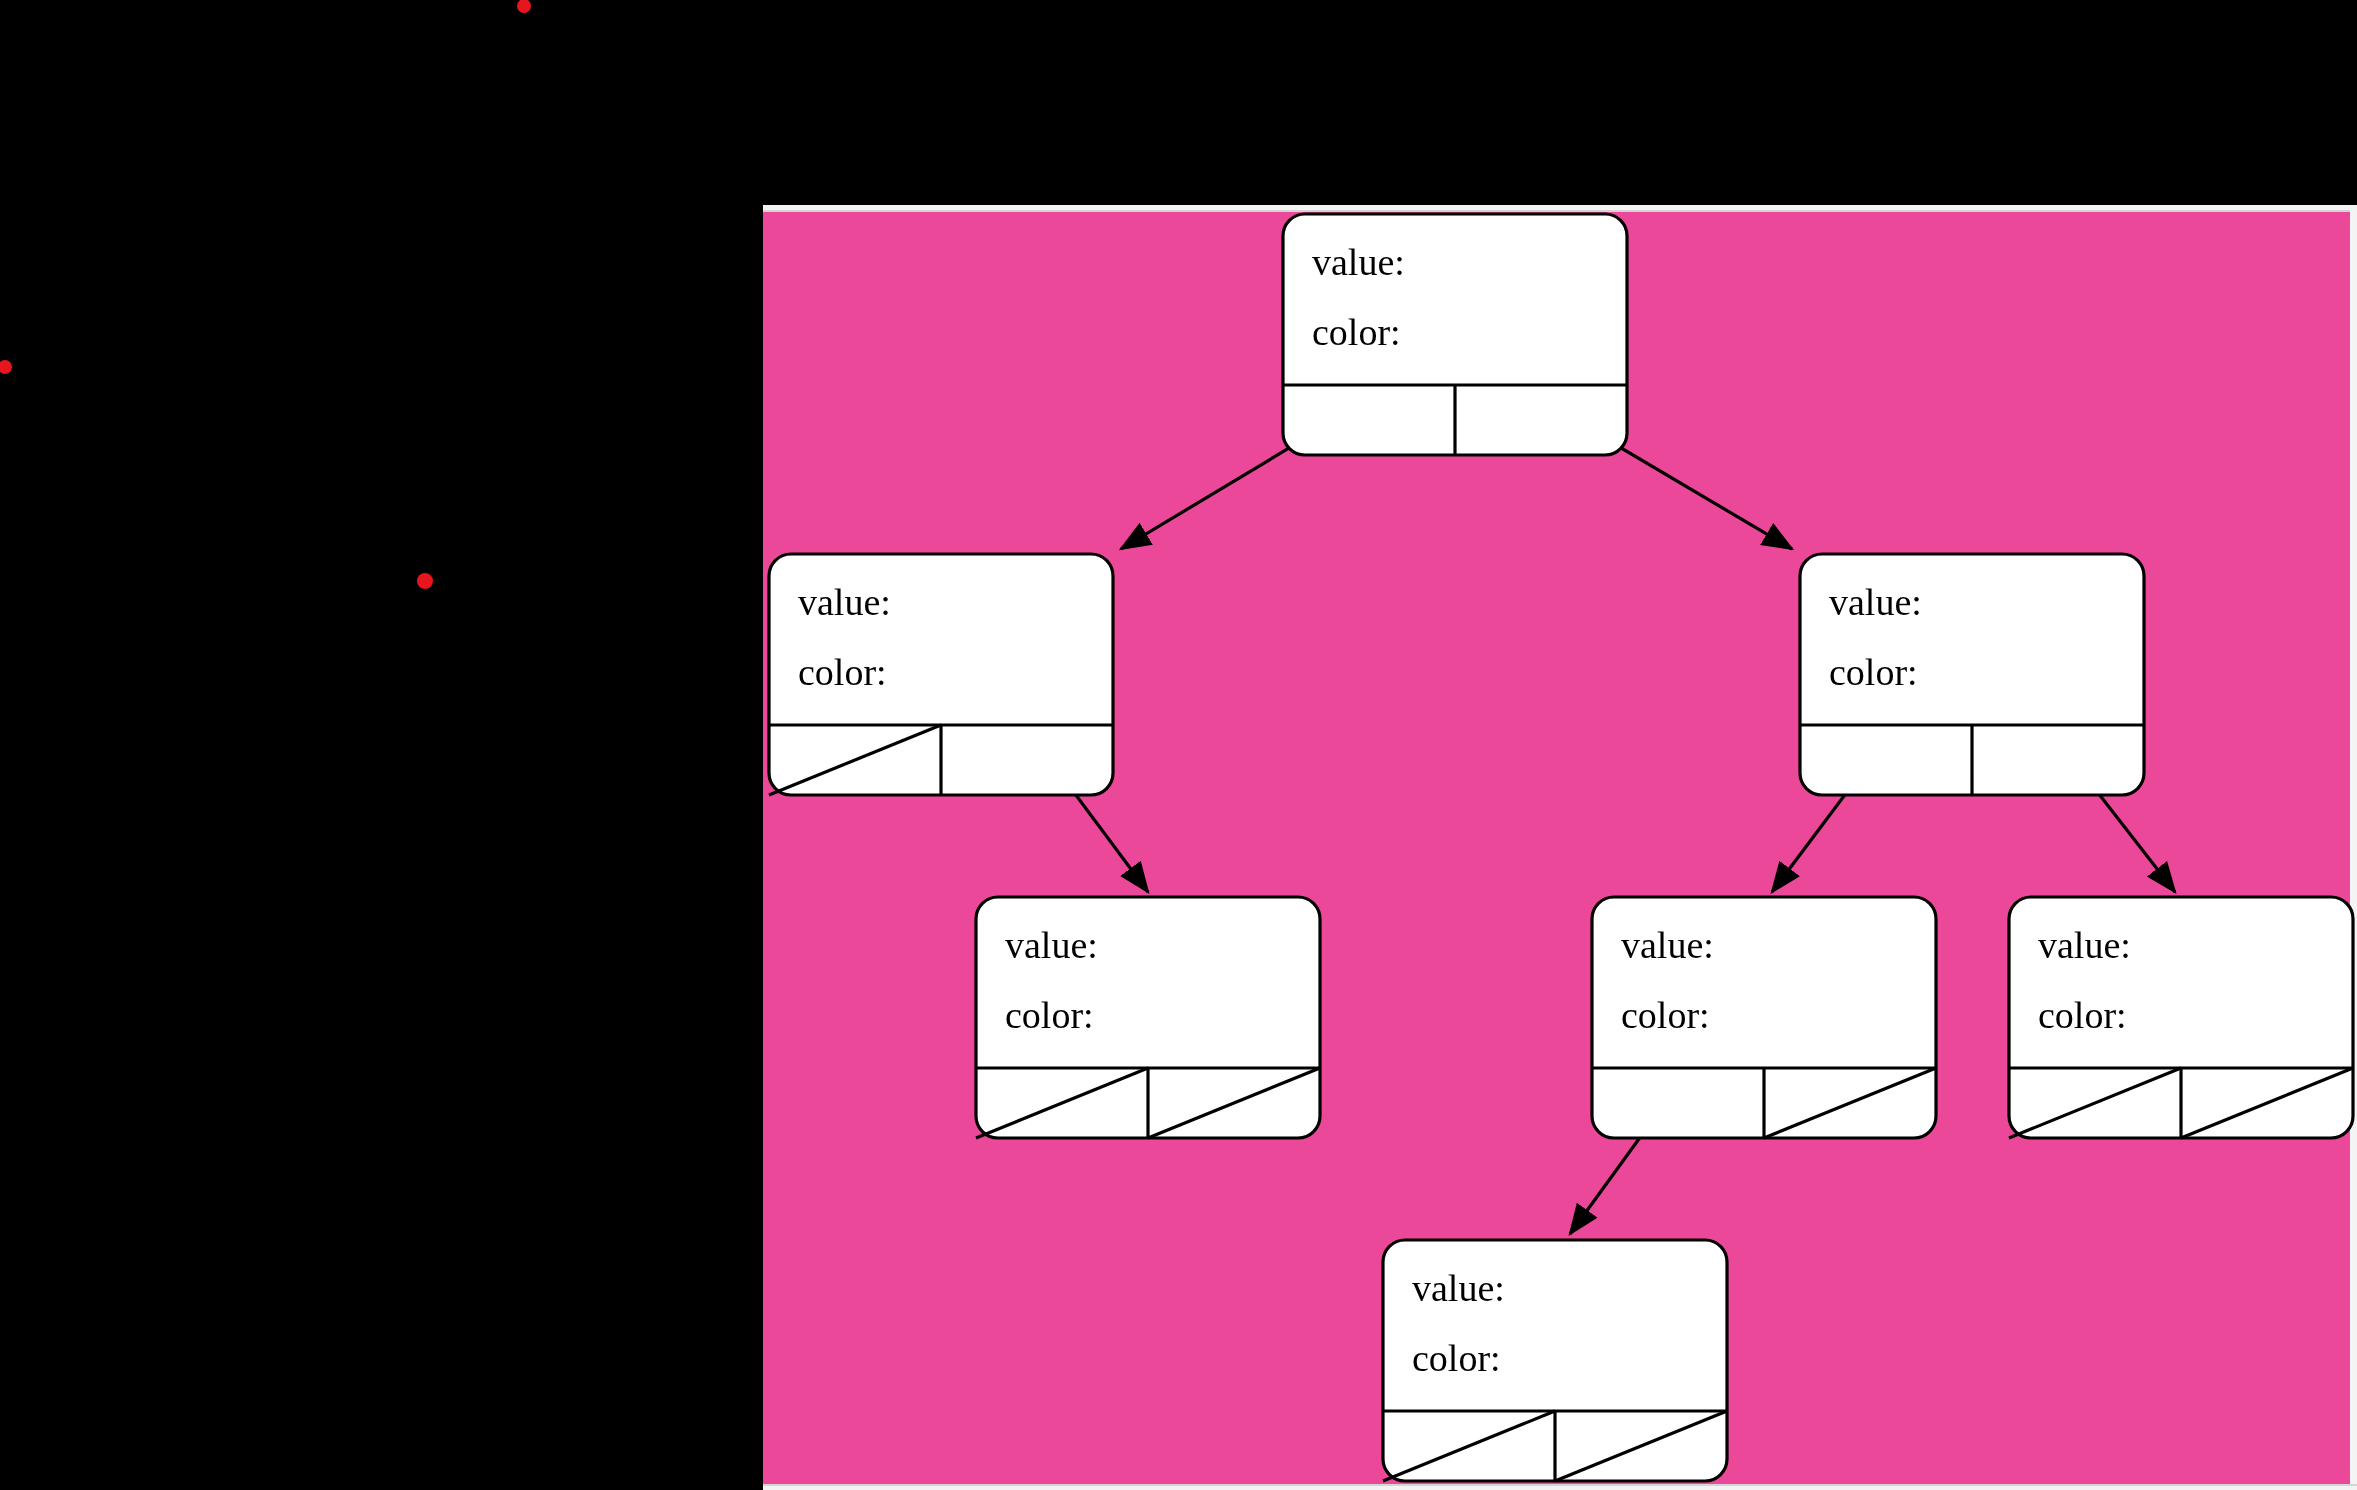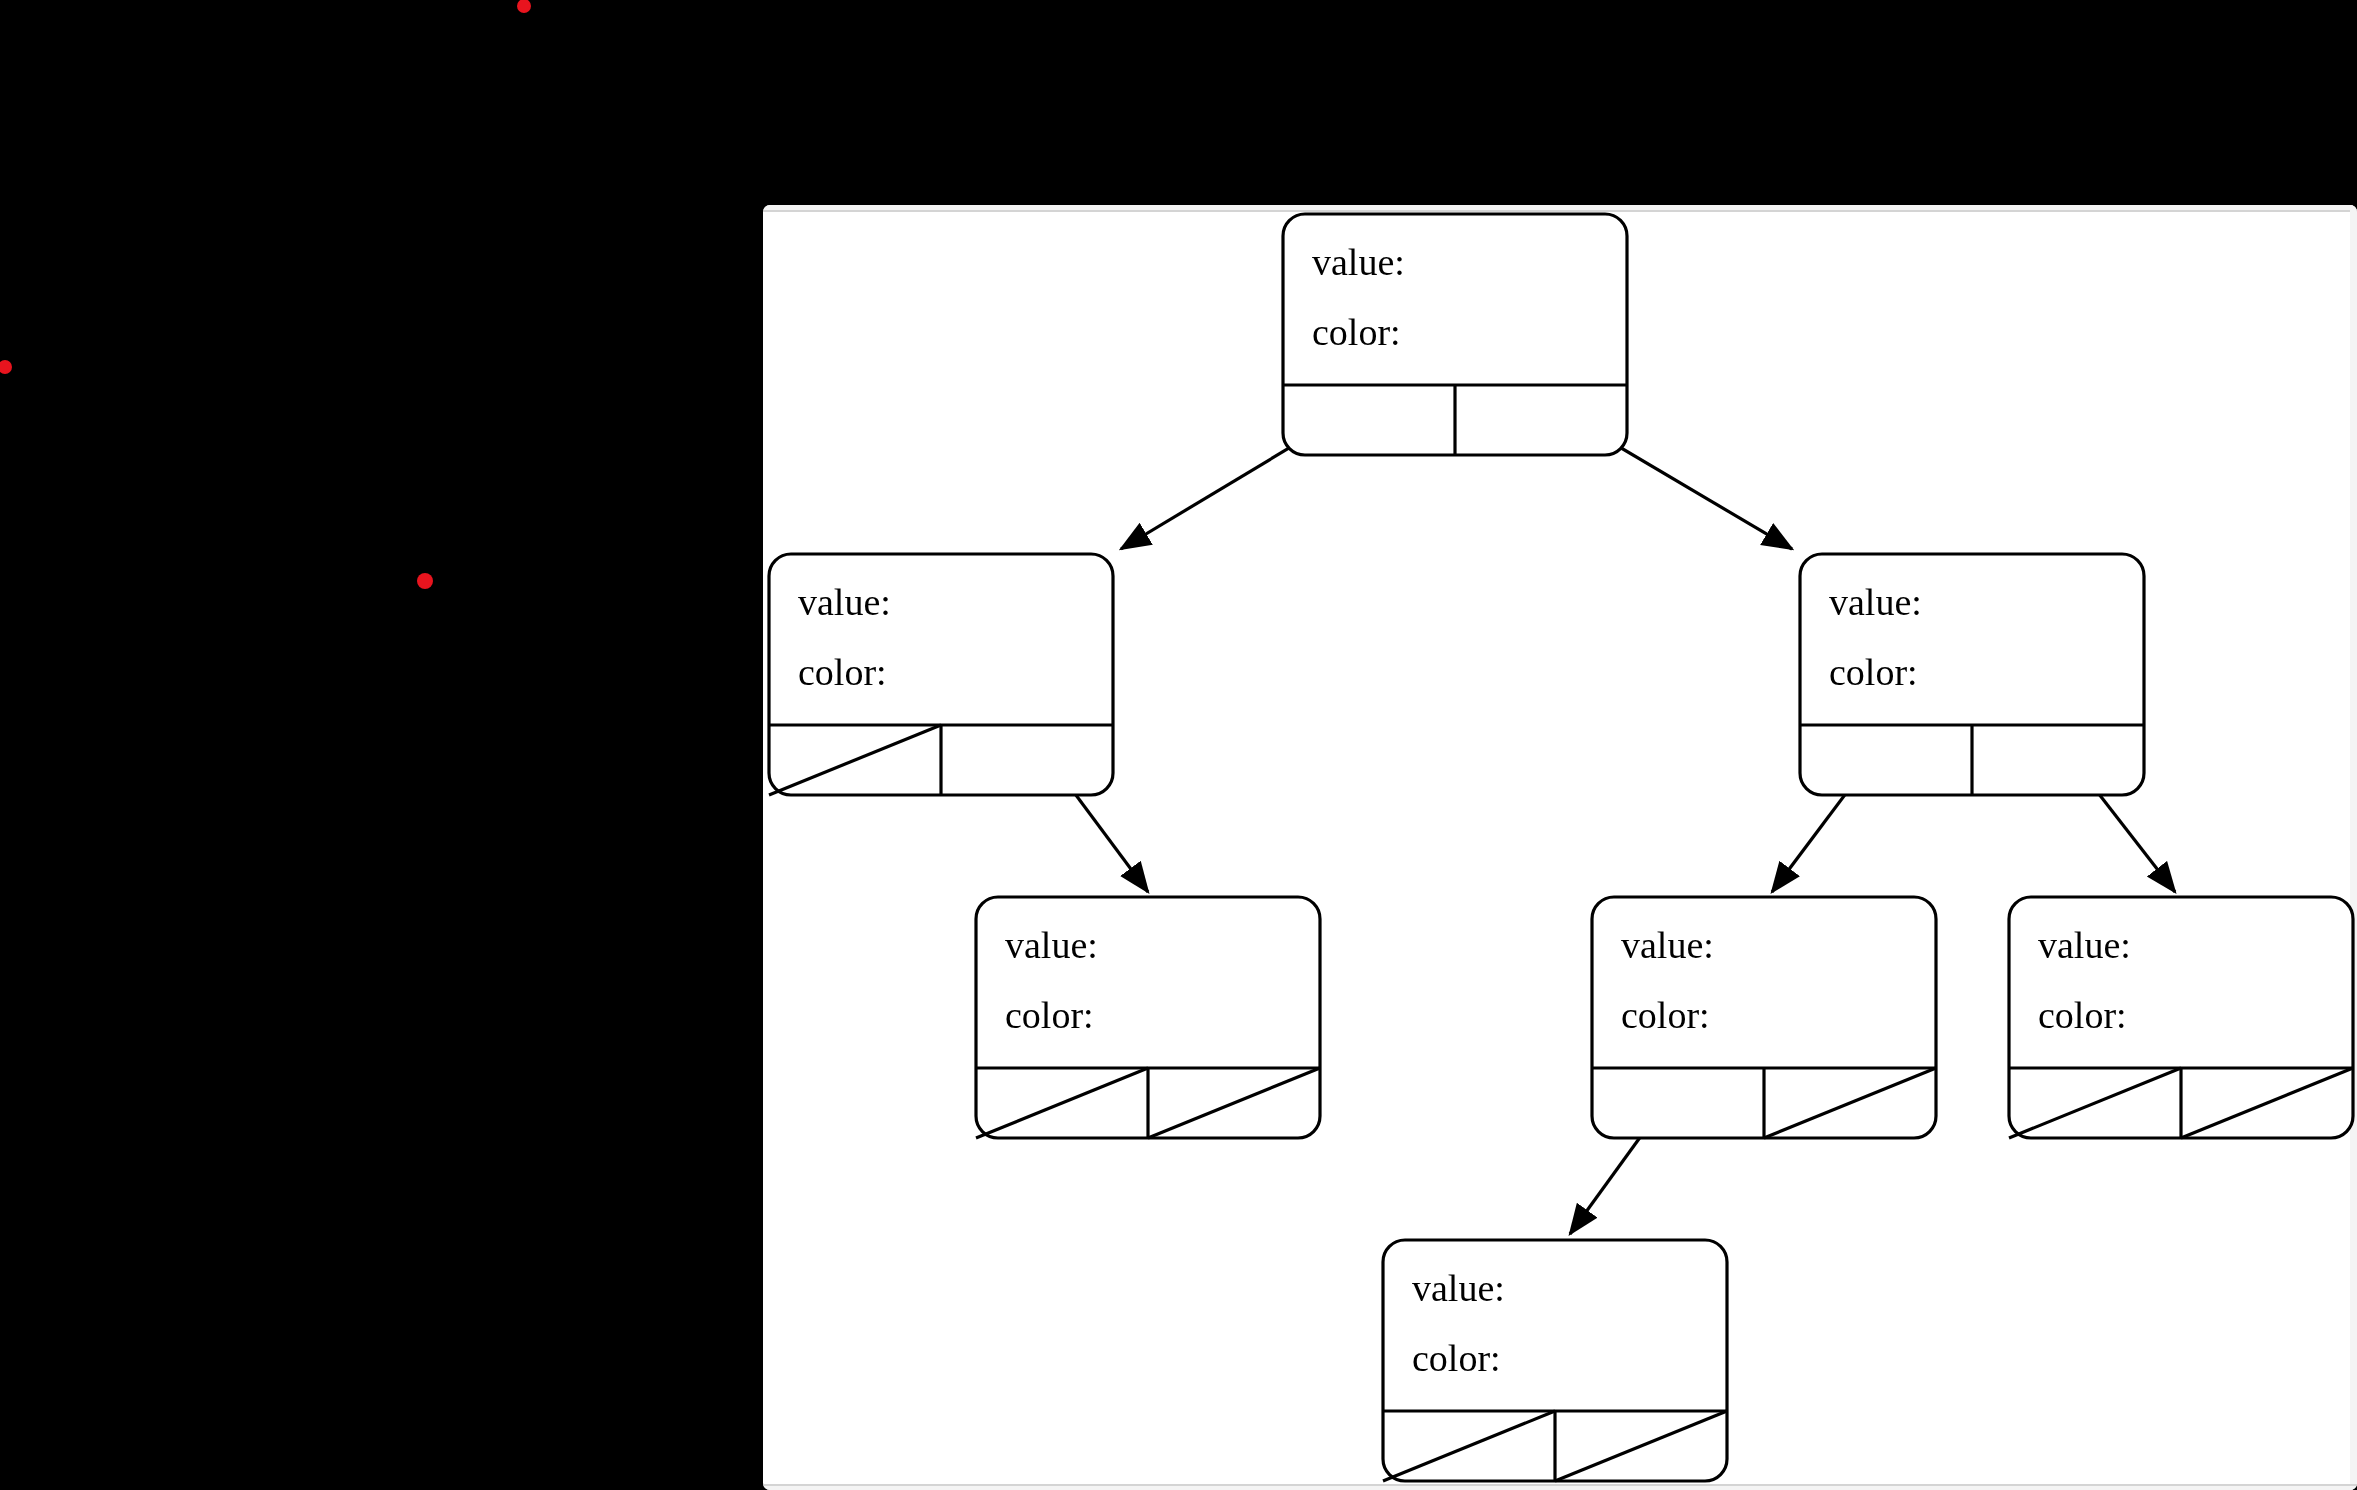--- a/index.html
+++ b/index.html
@@ -35,23 +35,22 @@
   
   .marker-dot {
     position: absolute;
     border-radius: 50%;
     background: #e8141e;
   }
 
   
   #diagram-panel {
     position: absolute;
-    background: #ffffff;
+    background: #ec4899;
     overflow: hidden;
-    border-radius: 7px;
   }
   .panel-edge-strip {
     position: absolute;
     background: #f4f4f4;
   }
   .panel-edge-line {
     position: absolute;
     background: #d4d4d4;
   }
 

